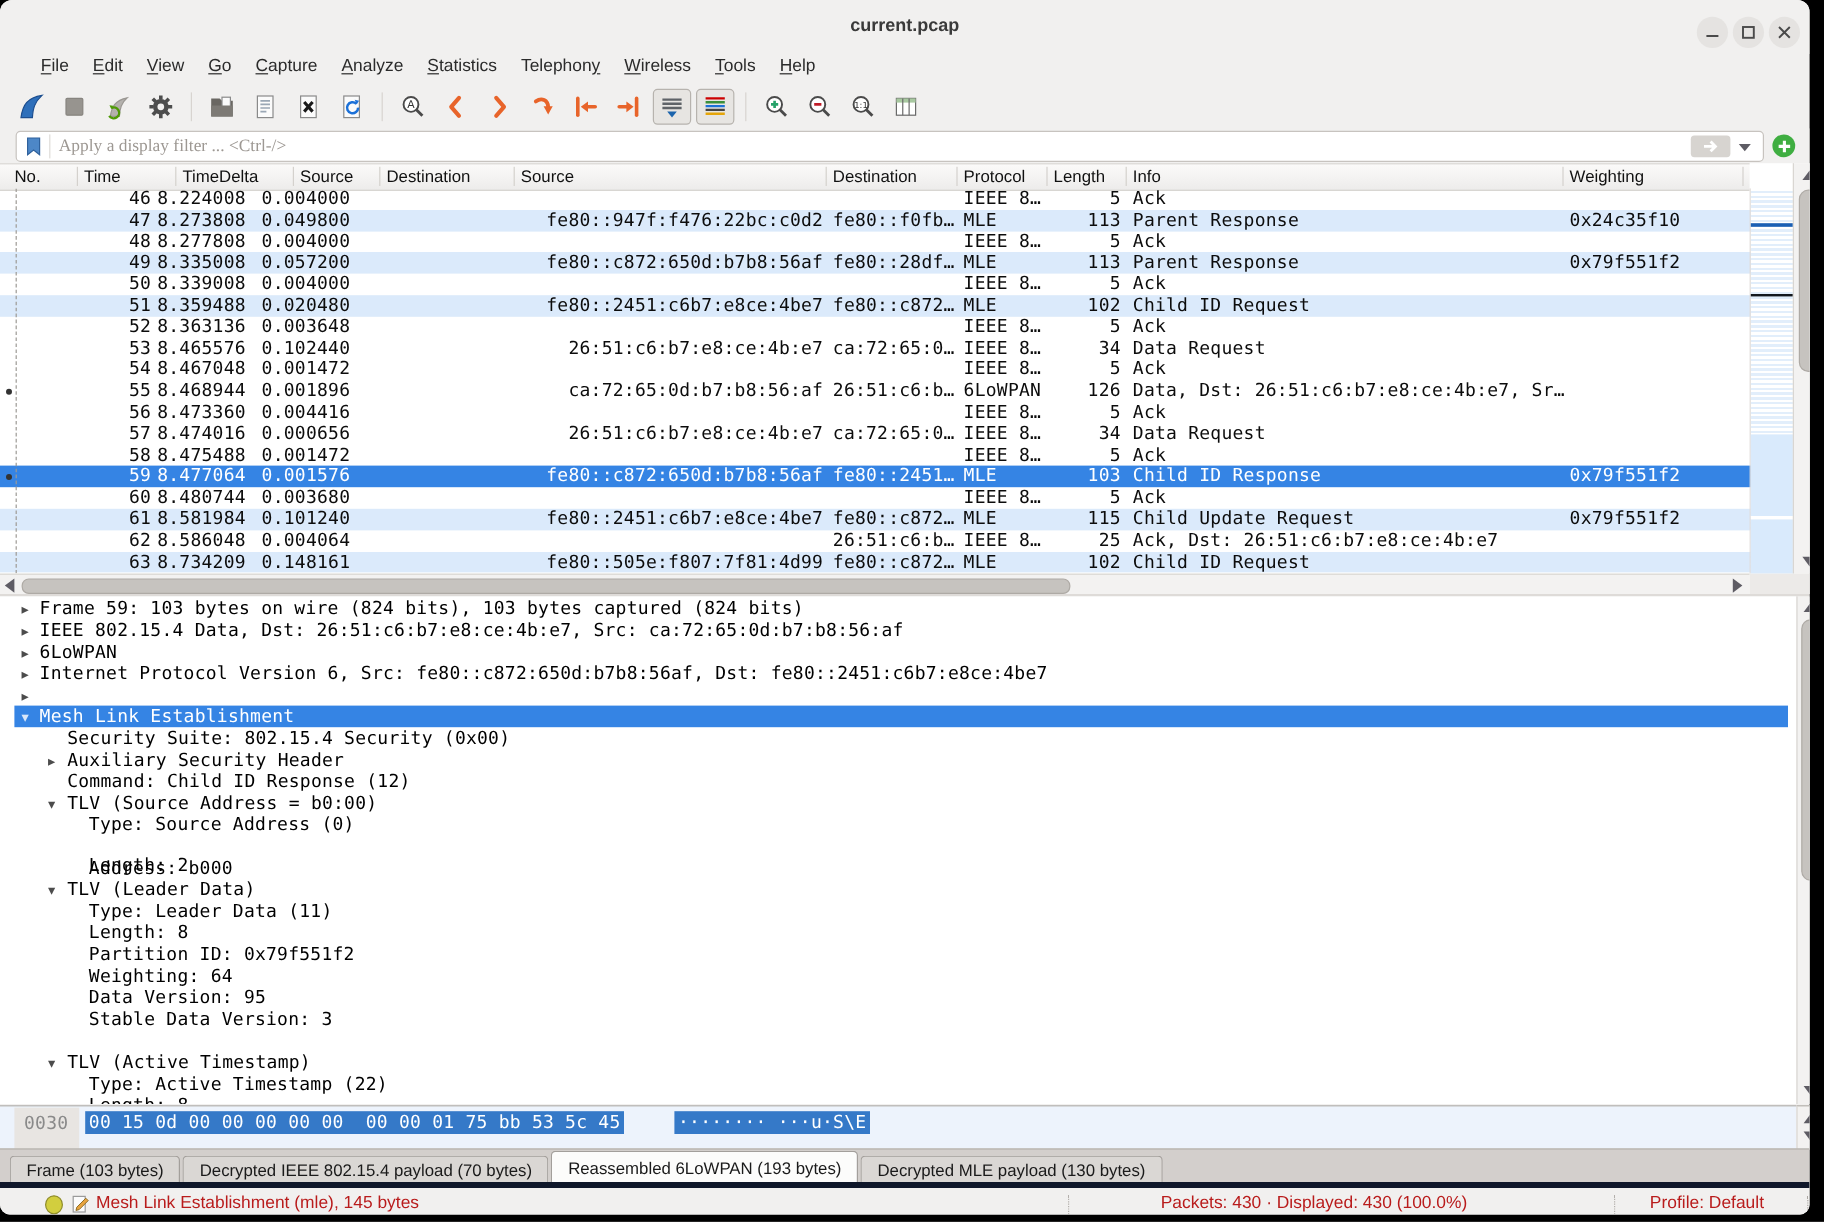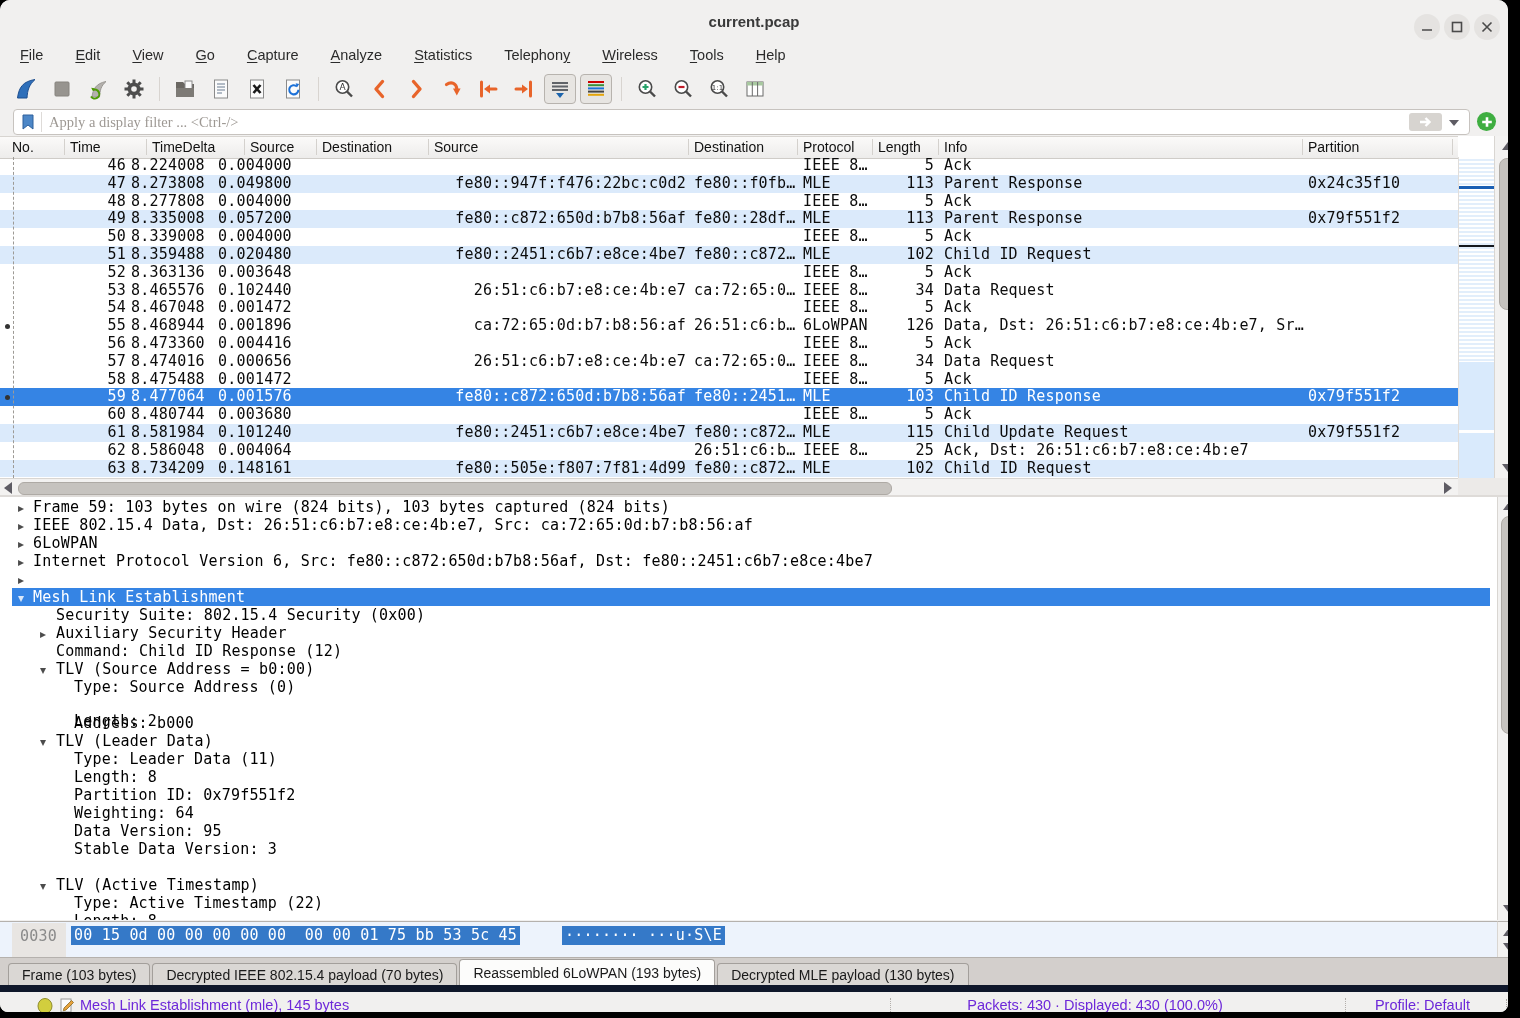--- a/index.html
+++ b/index.html
@@ -4,21 +4,21 @@
 <style>
   html,body{margin:0;padding:0;width:1520px;height:1018px;background:#000;font-family:"Liberation Sans",sans-serif;-webkit-font-smoothing:antialiased;}
   #win{position:absolute;top:0;left:0;width:1508px;height:1012px;background:#f1f0ef;border-radius:10px 10px 8px 8px;overflow:hidden;}
 
   
   .titlebar{position:absolute;top:0;left:0;right:0;height:45px;background:#f1f0ef;}
   .title{position:absolute;left:0;right:0;top:13px;text-align:center;font-weight:bold;font-size:15px;color:#3a3a3a;}
   .winbtn{position:absolute;top:14px;width:26px;height:26px;border-radius:50%;background:#e5e3e1;display:flex;align-items:center;justify-content:center;}
 
   
-  .menubar{position:absolute;top:45px;left:0;right:0;height:25px;display:flex;padding-left:10px;gap:12px;}
+  .menubar{position:absolute;top:45px;left:0;right:0;height:25px;display:flex;padding-left:24px;}
   .mitem{padding:2px 10px 0 10px;font-size:14.5px;color:#2b2b2b;}
   .mitem u{text-decoration:underline;text-underline-offset:2px;}
 
   
   .toolbar{position:absolute;top:70px;left:0;right:0;height:37px;display:flex;align-items:center;padding-left:10px;gap:4px;}
   .tbtn{width:30px;height:28px;display:flex;align-items:center;justify-content:center;border:1px solid transparent;border-radius:4px;}
   .tbtn.pressed{background:#e7e5e2;border-color:#b7b3ae;}
   .tsep{width:1px;height:24px;background:#d8d4d0;margin:0 5px;}
 
   
@@ -90,21 +90,21 @@
   .hexbytes{left:71px;}
   .hexascii{left:562px;}
   .xscroll{position:absolute;left:1497px;top:921px;width:23px;height:36px;background:#f3f2f1;border-left:1px solid #d9d6d2;border-top:1px solid #b5b1ad;}
 
   
   .bytetabs{position:absolute;top:957px;left:0;right:0;height:28px;background:#d3cfcc;border-top:1px solid #b5b1ad;display:flex;align-items:flex-end;padding-left:8px;gap:2px;}
   .btab{height:22px;line-height:22px;padding:0 13px;font-size:14px;color:#1a1a1a;background:#dad7d4;border:1px solid #a39f9b;border-bottom:none;border-radius:4px 4px 0 0;white-space:nowrap;}
   .btab.active{height:26px;line-height:26px;background:#fcfcfb;}
 
   
-  .statusbar{position:absolute;top:985px;left:0;right:0;height:27px;background:#f1f0ef;border-top:7px solid #0f172a;font-size:14.5px;color:#6d28d9;}
+  .statusbar{position:absolute;top:985px;left:0;right:0;height:27px;background:#f1f0ef;border-top:5px solid #0f172a;font-size:14.5px;color:#b91c1c;}
   .sb-left{position:absolute;left:80px;top:5px;white-space:nowrap;}
   .sb-packets{position:absolute;left:930px;top:5px;width:330px;text-align:center;white-space:nowrap;}
   .sb-profile{position:absolute;right:38px;top:5px;white-space:nowrap;}
   .sb-dot{position:absolute;top:6px;height:16px;border-left:1px dotted #b3afab;}
   .grip{position:absolute;top:7px;height:14px;border-left:1px dotted #aaa6a2;}
 </style>
 </head>
 <body>
 
 <div id="win">
@@ -322,21 +322,21 @@
         <div class="hcell" style="left: 434px;">Source</div>
         <div class="hsep" style="left: 688px;"></div>
         <div class="hcell" style="left: 694px;">Destination</div>
         <div class="hsep" style="left: 797px;"></div>
         <div class="hcell" style="left: 803px;">Protocol</div>
         <div class="hsep" style="left: 872px;"></div>
         <div class="hcell" style="left: 878px;">Length</div>
         <div class="hsep" style="left: 938px;"></div>
         <div class="hcell" style="left: 944px;">Info</div>
         <div class="hsep" style="left: 1302px;"></div>
-        <div class="hcell" style="left: 1308px;">Partition</div>
+        <div class="hcell" style="left: 1308px;">Weighting</div>
         <div class="hsep" style="left: 1452px;"></div>
       </div>
     <div class="prows" id="prows">
         <div class="prow" style="top: 0px;">
           <span class="pcell c-no">46</span>
           <span class="pcell c-time">8.224008</span>
           <span class="pcell c-delta">0.004000</span>
           <span class="pcell c-src"></span>
           <span class="pcell c-dst"></span>
           <span class="pcell c-proto">IEEE 8…</span>

